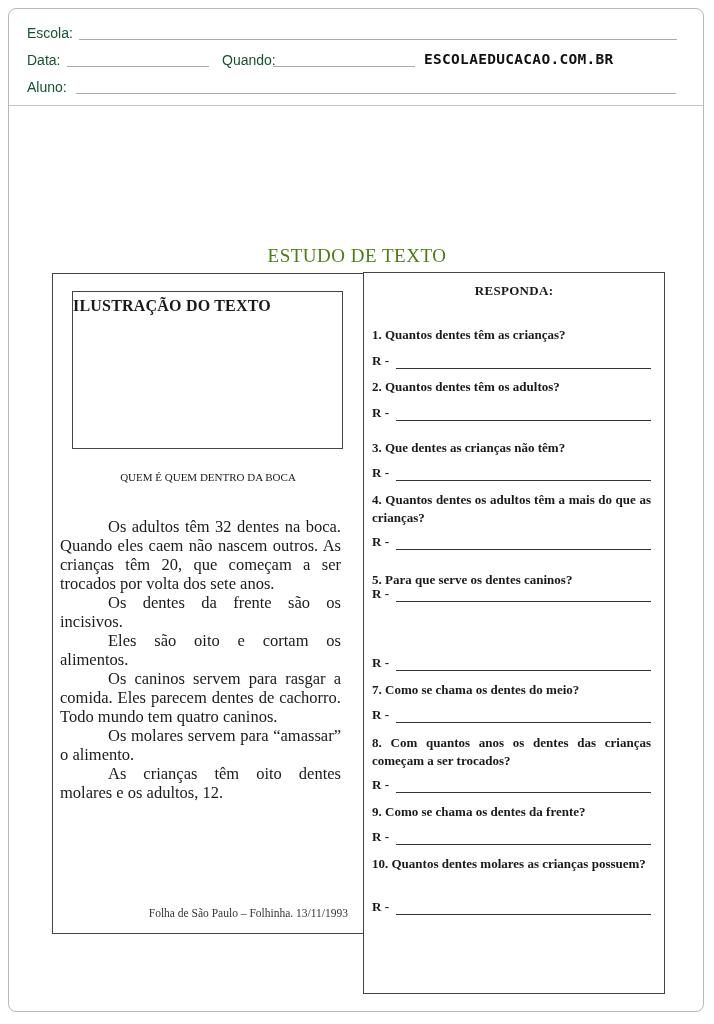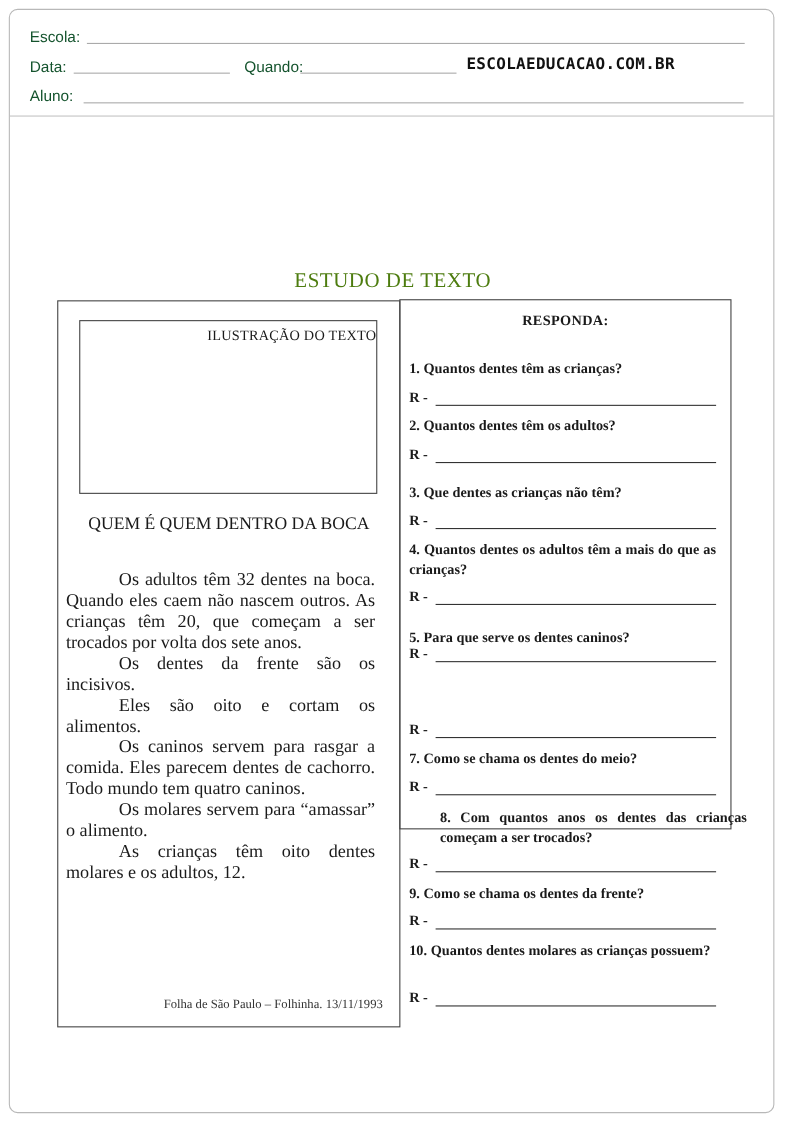--- a/index.html
+++ b/index.html
@@ -4,24 +4,24 @@
 <style>
   html, body { margin:0; padding:0; background:#ffffff; }
   body { width:714px; height:1024px; position:relative; overflow:hidden; font-family:"Liberation Serif", serif; color:#1a1a1a; }
   .frame { position:absolute; left:8px; top:8px; width:696px; height:1004px; border:1px solid #b8b8b8; border-radius:8px; box-sizing:border-box; }
   .header-divider { position:absolute; left:9px; top:105px; width:694px; height:1px; background:#c4c4c4; }
   .hdr { position:absolute; font-family:"Liberation Sans", sans-serif; font-size:14px; color:#14532d; }
   .hline { position:absolute; height:1px; background:#aaa; }
   .site { position:absolute; left:424px; top:51px; font-family:"DejaVu Sans Mono", monospace; font-weight:bold; font-size:14.5px; letter-spacing:0.3px; color:#111; }
   .title { position:absolute; left:0; width:714px; top:245px; text-align:center; font-size:19px; letter-spacing:0.5px; color:#4d7c0f; }
   .left-panel { position:absolute; left:52px; top:273px; width:312px; height:661px; border:1.5px solid #444; box-sizing:border-box; }
-  .right-panel { position:absolute; left:363px; top:272px; width:302px; height:482px; border:1.5px solid #444; box-sizing:border-box; }
+  .right-panel { position:absolute; left:363px; top:272px; width:302px; height:722px; border:1.5px solid #444; box-sizing:border-box; }
   .illus { position:absolute; left:19px; top:17px; width:271px; height:158px; border:1.5px solid #444; box-sizing:border-box; }
-  .illus-title { text-align:right; font-weight:normal; font-size:13px; margin-top:5px; letter-spacing:0.2px; }
-  .story-title { position:absolute; left:10px; top:193px; width:290px; text-align:center; font-size:16px; line-height:20px; }
+  .illus-title { text-align:left; font-weight:bold; font-size:16px; margin-top:5px; letter-spacing:0.2px; }
+  .story-title { position:absolute; left:10px; top:193px; width:290px; text-align:center; font-size:11px; line-height:20px; }
   .story { position:absolute; left:7px; top:243px; width:281px; font-size:16.5px; line-height:19px; text-align:justify; }
   .story p { margin:0; text-indent:48px; }
   .source { position:absolute; right:15px; top:633px; font-size:11.5px; color:#333; }
   .respond { position:absolute; left:0; width:100%; top:10px; text-align:center; font-weight:bold; font-size:13px; letter-spacing:0.3px; }
   .q { position:absolute; left:8px; width:279px; font-weight:bold; font-size:13px; line-height:17.5px; text-align:justify; }
   .ans { position:absolute; left:8px; width:279px; font-weight:bold; font-size:13px; display:flex; align-items:flex-end; }
   .ans .lbl { white-space:pre; }
   .ans .line { flex:1; border-bottom:1.2px solid #333; height:12px; margin-left:4px; }
 </style>
 </head>
@@ -100,21 +100,21 @@
       <span class="lbl">R - </span>
       <span class="line"></span>
     </div>
 
   <div class="q" style="top:408px;">7. Como se chama os dentes do meio?</div>
   <div class="ans" style="top:434px;">
       <span class="lbl">R - </span>
       <span class="line"></span>
     </div>
 
-  <div class="q" style="top:461px;margin-left:28px;">8. Com quantos anos os dentes das crianças começam a ser trocados?</div>
+  <div class="q" style="top:461px;">8. Com quantos anos os dentes das crianças começam a ser trocados?</div>
   <div class="ans" style="top:504px;">
       <span class="lbl">R - </span>
       <span class="line"></span>
     </div>
 
   <div class="q" style="top:530px;">9. Como se chama os dentes da frente?</div>
   <div class="ans" style="top:556px;">
       <span class="lbl">R - </span>
       <span class="line"></span>
     </div>

